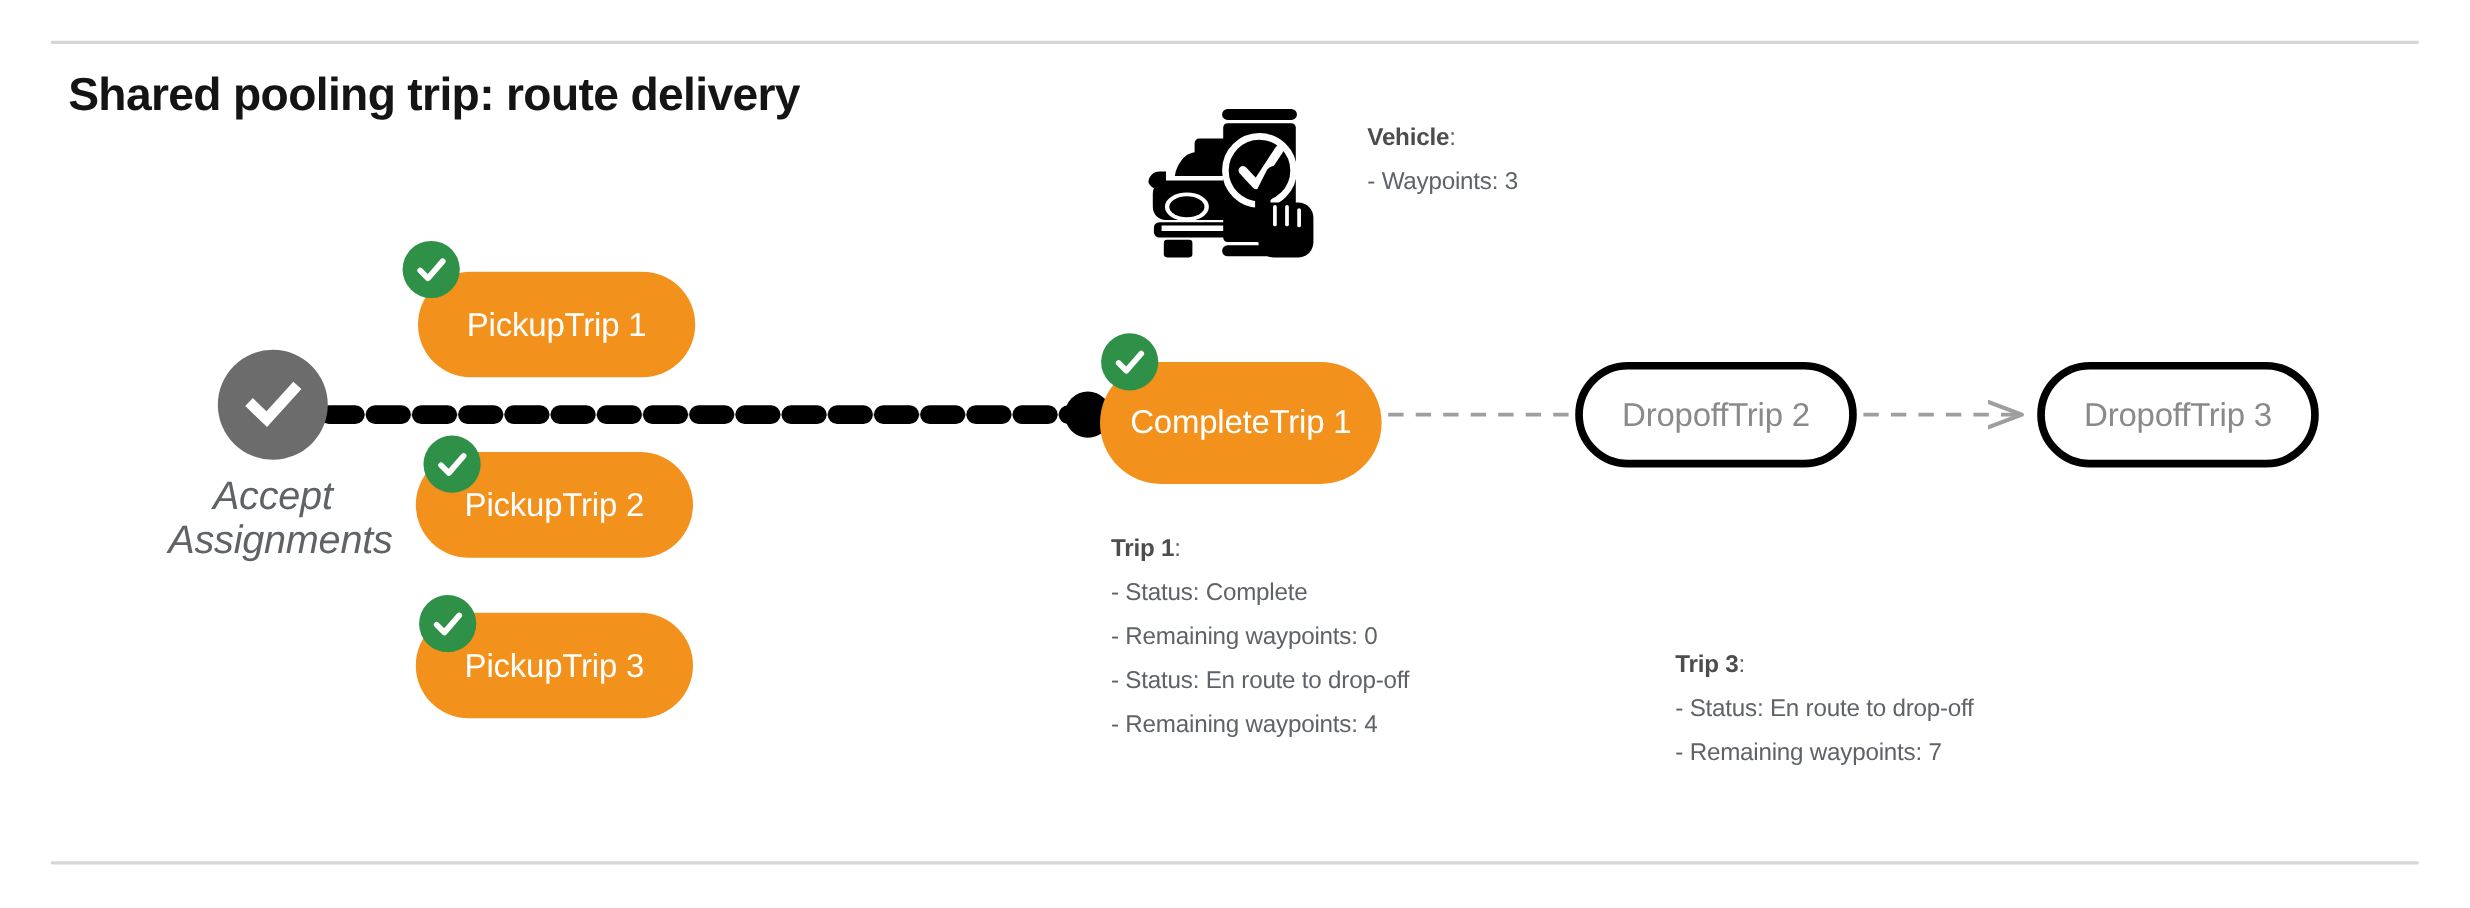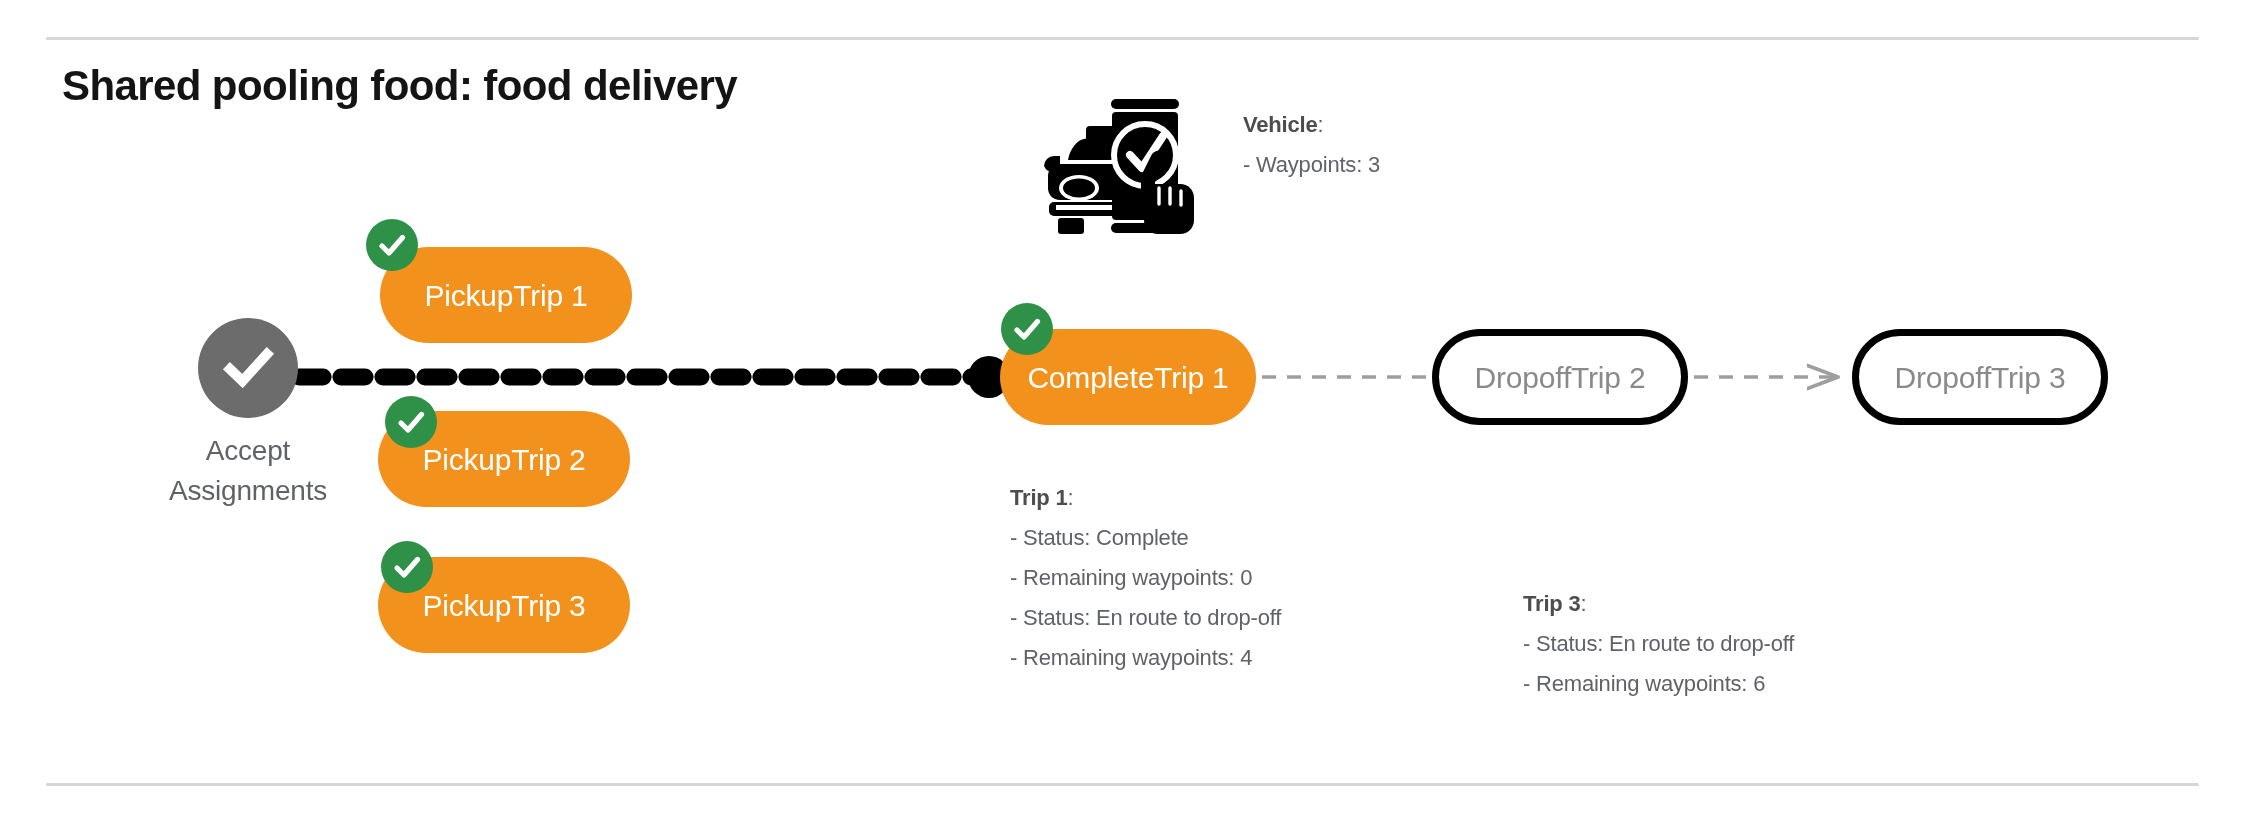--- a/index.html
+++ b/index.html
@@ -67,24 +67,25 @@
     margin: 0 auto;
     border-radius: 50%;
     background: #6c6c6c;
     display: flex;
     align-items: center;
     justify-content: center;
   }
   .accept-circle svg { display: block; }
   .accept-label {
     margin-top: 13px;
-    font-size: 28px;
+    font-size: 36px;
     line-height: 40px;
     color: #5f6368;
     letter-spacing: -0.2px;
+    font-style: italic;
   }
 
   
   .pill {
     position: absolute;
     box-sizing: border-box;
     border-radius: 72px;
     display: flex;
     flex-direction: row;
     align-items: center;
@@ -114,21 +115,21 @@
     font-size: 30px;
     line-height: 41px;
     font-weight: 400;
     letter-spacing: -0.2px;
   }
 
   
   #pill-pickup-1 { left: 380px; top: 247px; width: 252px; height: 96px; }
   #pill-pickup-2 { left: 378px; top: 411px; width: 252px; height: 96px; }
   #pill-pickup-3 { left: 378px; top: 557px; width: 252px; height: 96px; }
-  #pill-complete { left: 1000px; top: 329px; width: 256px; height: 96px; }
+  #pill-complete { left: 1000px; top: 329px; width: 256px; height: 111px; }
   #pill-dropoff-2 { left: 1432px; top: 329px; width: 256px; height: 96px; }
   #pill-dropoff-3 { left: 1852px; top: 329px; width: 256px; height: 96px; }
 
   
   .check-badge {
     position: absolute;
     width: 52px;
     height: 52px;
     border-radius: 50%;
     background: #2f9147;
@@ -173,21 +174,21 @@
   #info-trip-3 { left: 1523px; top: 584px; }
 </style>
 </head>
 <body>
 
 <div id="slide">
 
   <div class="rule top"></div>
   <div class="rule bottom"></div>
 
-  <div class="title">Shared pooling food: food delivery</div>
+  <div class="title">Shared pooling trip: route delivery</div>
 
   <svg id="wires" viewBox="0 0 2245 825">
     <defs>
       <marker id="arrowGray" markerWidth="10" markerHeight="10" refX="8.4" refY="4" orient="auto" markerUnits="strokeWidth">
         <path d="M0,0.6 L9,4 L0,7.4" fill="none" stroke="#9e9e9e" stroke-width="1.1" stroke-linecap="round" stroke-linejoin="round"></path>
       </marker>
     </defs>
 
     <line x1="253" y1="377" x2="995" y2="377" stroke="#c8c8c8" stroke-width="3"></line>
 
@@ -312,16 +313,16 @@
     <span class="ln"><span class="hd">Trip 1</span><span>:</span></span>
     <span class="ln">- Status:  Complete</span>
     <span class="ln">- Remaining waypoints: 0</span>
     <span class="ln">- Status:  En route to drop-off</span>
     <span class="ln">- Remaining waypoints: 4</span>
   </div>
 
   <div class="info-block" id="info-trip-3">
     <span class="ln"><span class="hd">Trip 3</span><span>:</span></span>
     <span class="ln">- Status:  En route to drop-off</span>
-    <span class="ln">- Remaining waypoints: 6</span>
+    <span class="ln">- Remaining waypoints: 7</span>
   </div>
 
 </div>
 
 </body></html>

